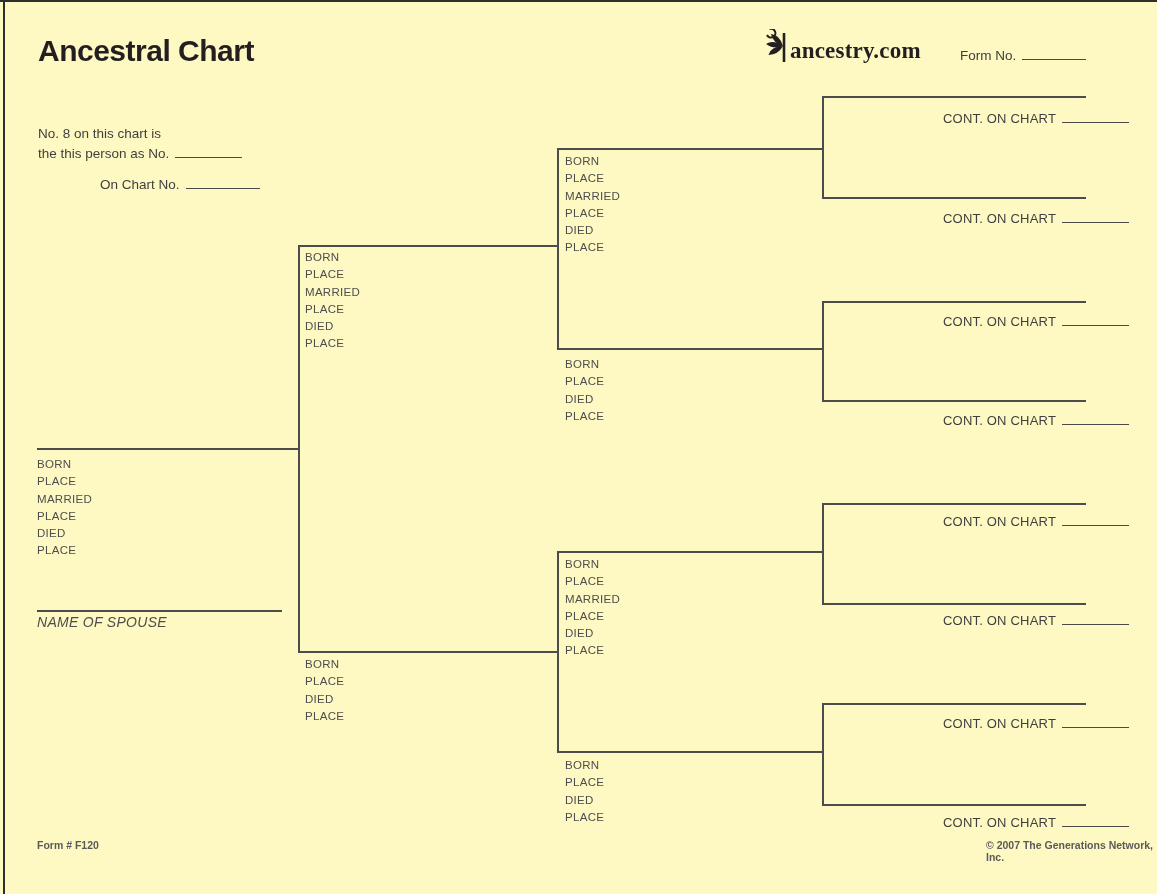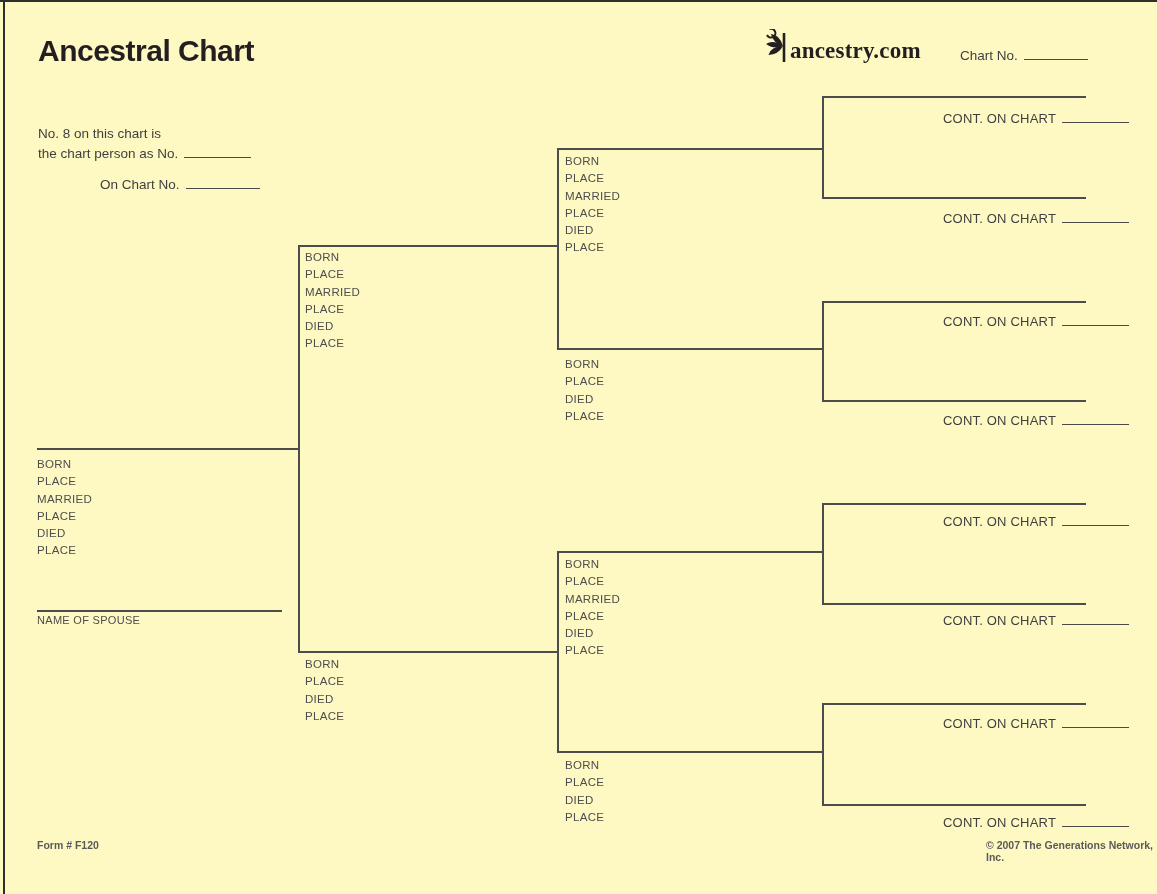--- a/index.html
+++ b/index.html
@@ -68,21 +68,21 @@
 
   
   .fieldblock{position:absolute;font-size:11.5px;line-height:17.3px;color:#4d4d4d;letter-spacing:0.3px;}
   #f-p1 {left:37px; top:456px}
   #f-fa {left:305px;top:249px}
   #f-mo {left:305px;top:656px}
   #f-gf1{left:565px;top:153px}
   #f-gm1{left:565px;top:356px}
   #f-gf2{left:565px;top:556px}
   #f-gm2{left:565px;top:757px}
-  #spouse-label{position:absolute;left:37px;top:614px;font-size:11px;color:#4d4d4d;letter-spacing:0.3px;}
+  #spouse-label{position:absolute;left:37px;top:614px;font-size:14px;color:#4d4d4d;letter-spacing:0.3px;font-style:italic;}
 
   
   .contlabel{position:absolute;left:943px;font-size:13px;color:#3f3f3f;letter-spacing:0.2px;white-space:nowrap;}
   #cont1{top:109px}#cont2{top:209px}#cont3{top:312px}#cont4{top:411px}
   #cont5{top:512px}#cont6{top:611px}#cont7{top:714px}#cont8{top:813px}
 
   
   .footer{position:absolute;font-size:10.5px;color:#5a5a5a;font-weight:bold;}
   #footer-form{left:37px;top:839px;}
   #footer-url{left:0;top:839px;width:1157px;text-align:center;}
@@ -109,26 +109,26 @@
           </g>
           <path d="M13 6 a4.4 4.4 0 1 0 2.5 -6" fill="none" stroke="#231f20" stroke-width="2"></path>
         </g>
         <line x1="30" y1="4" x2="30" y2="33" stroke="#231f20" stroke-width="2.6"></line>
       </svg>
     </span>
     <span id="logo-text">ancestry.com</span>
   </div>
 
   <div id="chart-no">
-    <span>Chart No.</span><span class="blank w64"></span>
+    <span>Form No.</span><span class="blank w64"></span>
   </div>
 
   <div class="refline" id="ref1">No. 8 on this chart is</div>
   <div class="refline" id="ref2">
-    <span>the chart person as No.</span><span class="blank w67"></span>
+    <span>the this person as No.</span><span class="blank w67"></span>
   </div>
   <div class="refline" id="ref3">
     <span>On Chart No.</span><span class="blank w74"></span>
   </div>
 
   <div class="hline" id="ln-p1"></div>
   <div class="hline" id="ln-sp"></div>
   <div class="hline" id="ln-fa"></div>
   <div class="hline" id="ln-mo"></div>
   <div class="hline" id="ln-gf1"></div>

